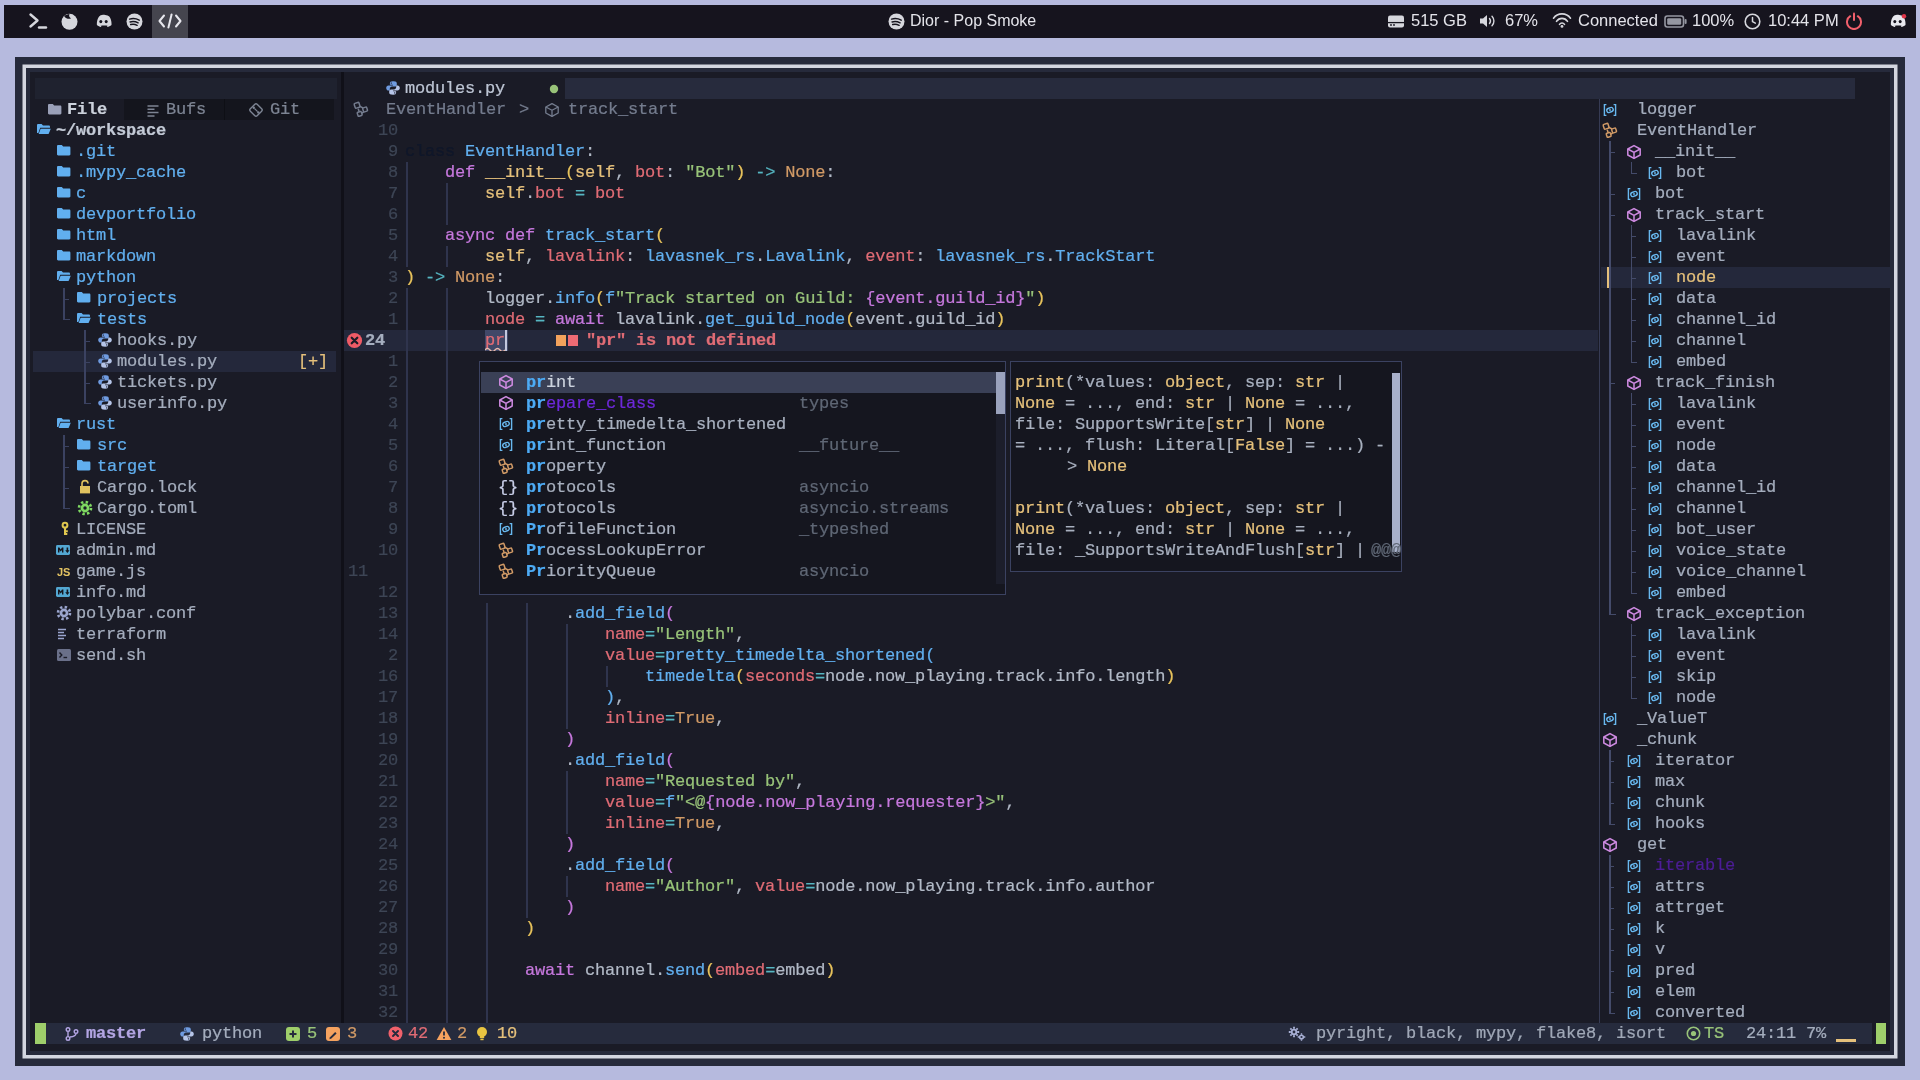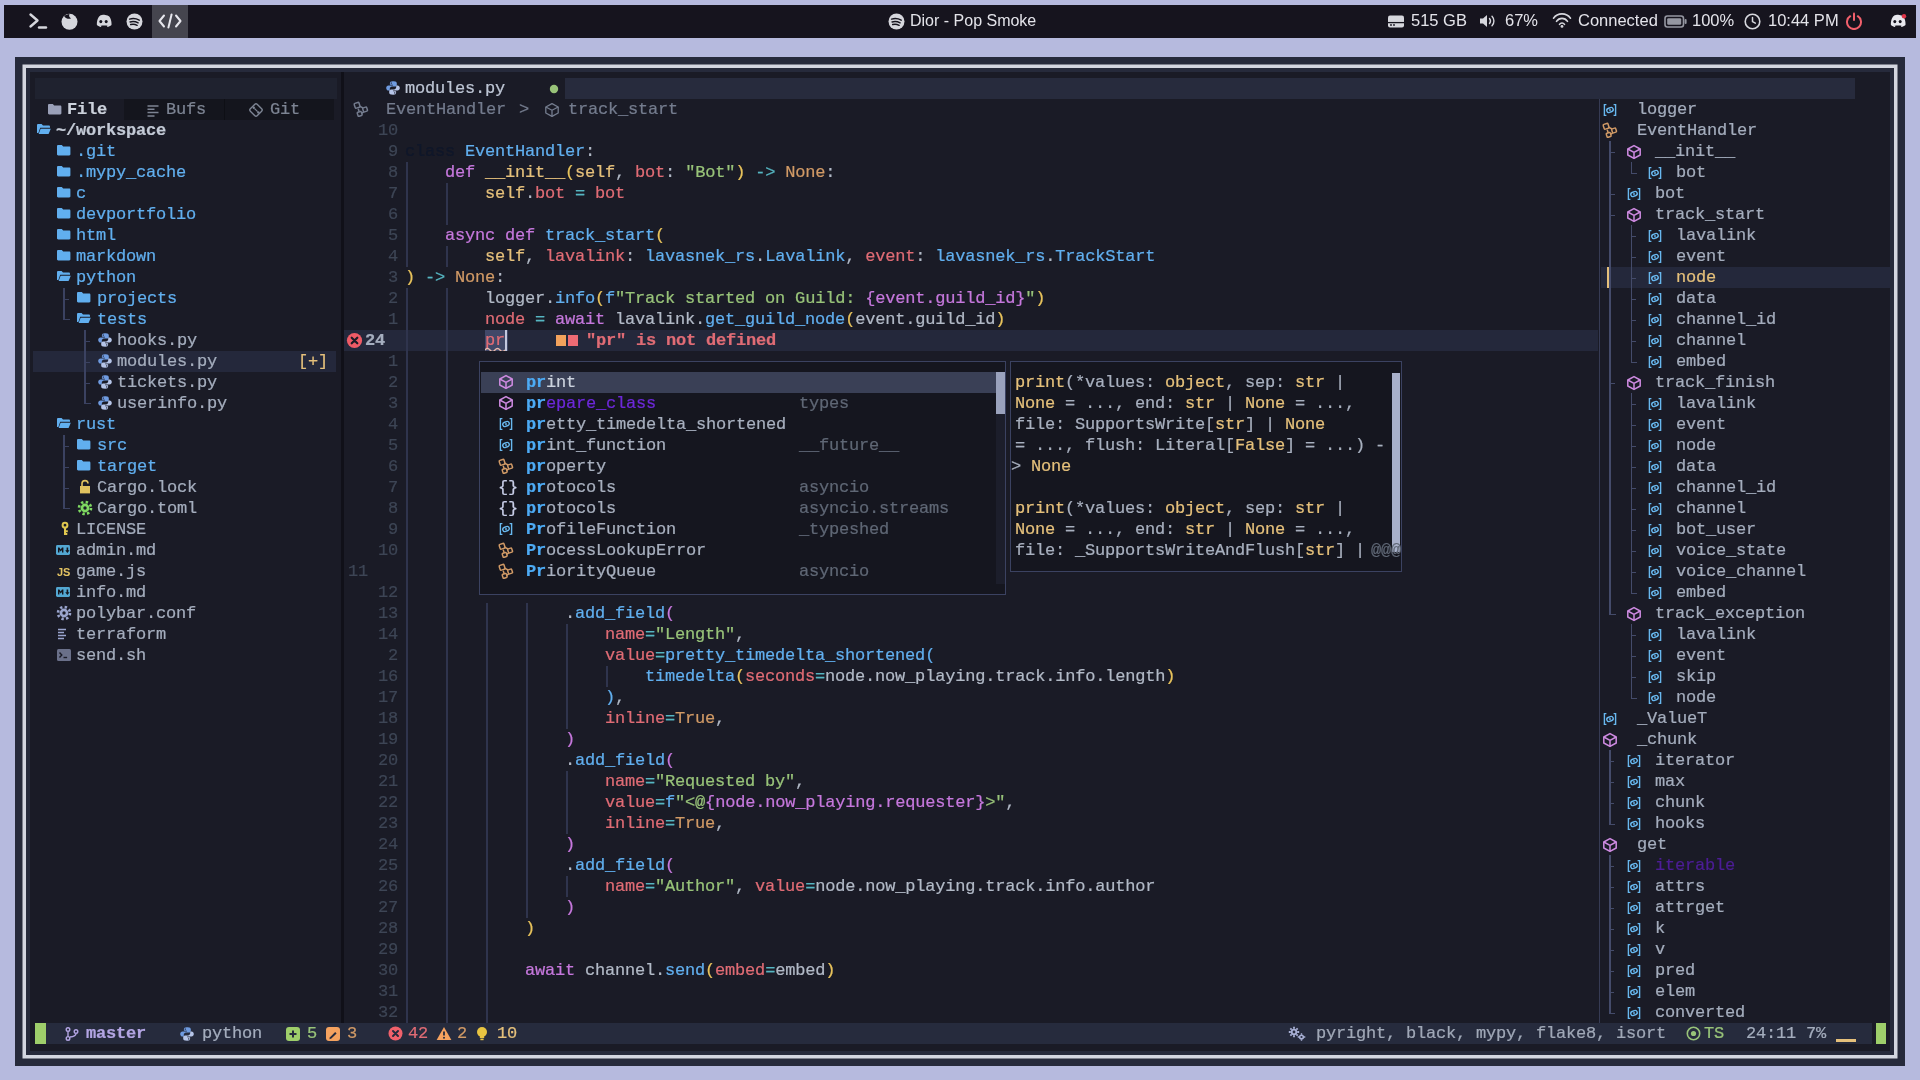--- a/index.html
+++ b/index.html
@@ -574,21 +574,21 @@
 <div style="position:absolute;left:526px;top:561px;"><span class="m"><span style="color:#4dabf5;font-weight:bold">Pr</span><span style="color:#a8b0bf">iorityQueue</span></span></div>
 <div style="position:absolute;left:799px;top:561px;"><span class="m" style="color:#5f6775">asyncio</span></div>
 <div style="position:absolute;left:498px;top:477px;"><span class="m" style="color:#c8cee8">{}</span></div>
 <div style="position:absolute;left:498px;top:498px;"><span class="m" style="color:#c8cee8">{}</span></div>
 <div style="position:absolute;left:1010px;top:361px;width:391.5px;height:210.5px;background:#15161f;border:1.5px solid #3b4261;"></div>
 <div style="position:absolute;left:1391.5px;top:373px;width:8.5px;height:179px;background:#a8b0ca;"></div>
 <div style="position:absolute;left:1015px;top:372px;"><span class="m"><span style="color:#e5c07b">print</span><span style="color:#a8b0bf">(*values: </span><span style="color:#e5c07b">object</span><span style="color:#a8b0bf">, sep: </span><span style="color:#e5c07b">str</span><span style="color:#a8b0bf"> |</span></span></div>
 <div style="position:absolute;left:1015px;top:393px;"><span class="m"><span style="color:#e5c07b">None</span><span style="color:#a8b0bf"> = ..., end: </span><span style="color:#e5c07b">str</span><span style="color:#a8b0bf"> | </span><span style="color:#e5c07b">None</span><span style="color:#a8b0bf"> = ...,</span></span></div>
 <div style="position:absolute;left:1015px;top:414px;"><span class="m"><span style="color:#a8b0bf">file: SupportsWrite[</span><span style="color:#e5c07b">str</span><span style="color:#a8b0bf">] | </span><span style="color:#e5c07b">None</span></span></div>
 <div style="position:absolute;left:1015px;top:435px;"><span class="m"><span style="color:#a8b0bf">= ..., flush: Literal[</span><span style="color:#e5c07b">False</span><span style="color:#a8b0bf">] = ...) -</span></span></div>
-<div style="position:absolute;left:1011px;top:456px;text-align:right;"><span class="m"><span style="color:#a8b0bf">&gt; </span><span style="color:#e5c07b">None</span></span></div>
+<div style="position:absolute;left:1067px;top:456px;text-align:right;"><span class="m"><span style="color:#a8b0bf">&gt; </span><span style="color:#e5c07b">None</span></span></div>
 <div style="position:absolute;left:1015px;top:498px;"><span class="m"><span style="color:#e5c07b">print</span><span style="color:#a8b0bf">(*values: </span><span style="color:#e5c07b">object</span><span style="color:#a8b0bf">, sep: </span><span style="color:#e5c07b">str</span><span style="color:#a8b0bf"> |</span></span></div>
 <div style="position:absolute;left:1015px;top:519px;"><span class="m"><span style="color:#e5c07b">None</span><span style="color:#a8b0bf"> = ..., end: </span><span style="color:#e5c07b">str</span><span style="color:#a8b0bf"> | </span><span style="color:#e5c07b">None</span><span style="color:#a8b0bf"> = ...,</span></span></div>
 <div style="position:absolute;left:1015px;top:540px;"><span class="m"><span style="color:#a8b0bf">file: _SupportsWriteAndFlush[</span><span style="color:#e5c07b">str</span><span style="color:#a8b0bf">] |</span></span></div>
 <div style="position:absolute;left:1371px;top:540px;"><span class="m" style="color:#5f6775">@@@</span></div>
 <svg style="position:absolute;left:1602px;top:101.5px;" width="16" height="16" viewBox="0 0 16 16">
     <g fill="none" stroke="#68b8ef" stroke-width="1.4">
       <path d="M4.4 2.6H2.4v10.8h2M11.6 2.6h2v10.8h-2"></path>
       <rect x="4.7" y="5.9" width="6.6" height="4.2" rx="2.1" transform="rotate(-22 8 8)"></rect>
     </g>
     <circle cx="8" cy="8" r=".95" fill="#68b8ef"></circle>

